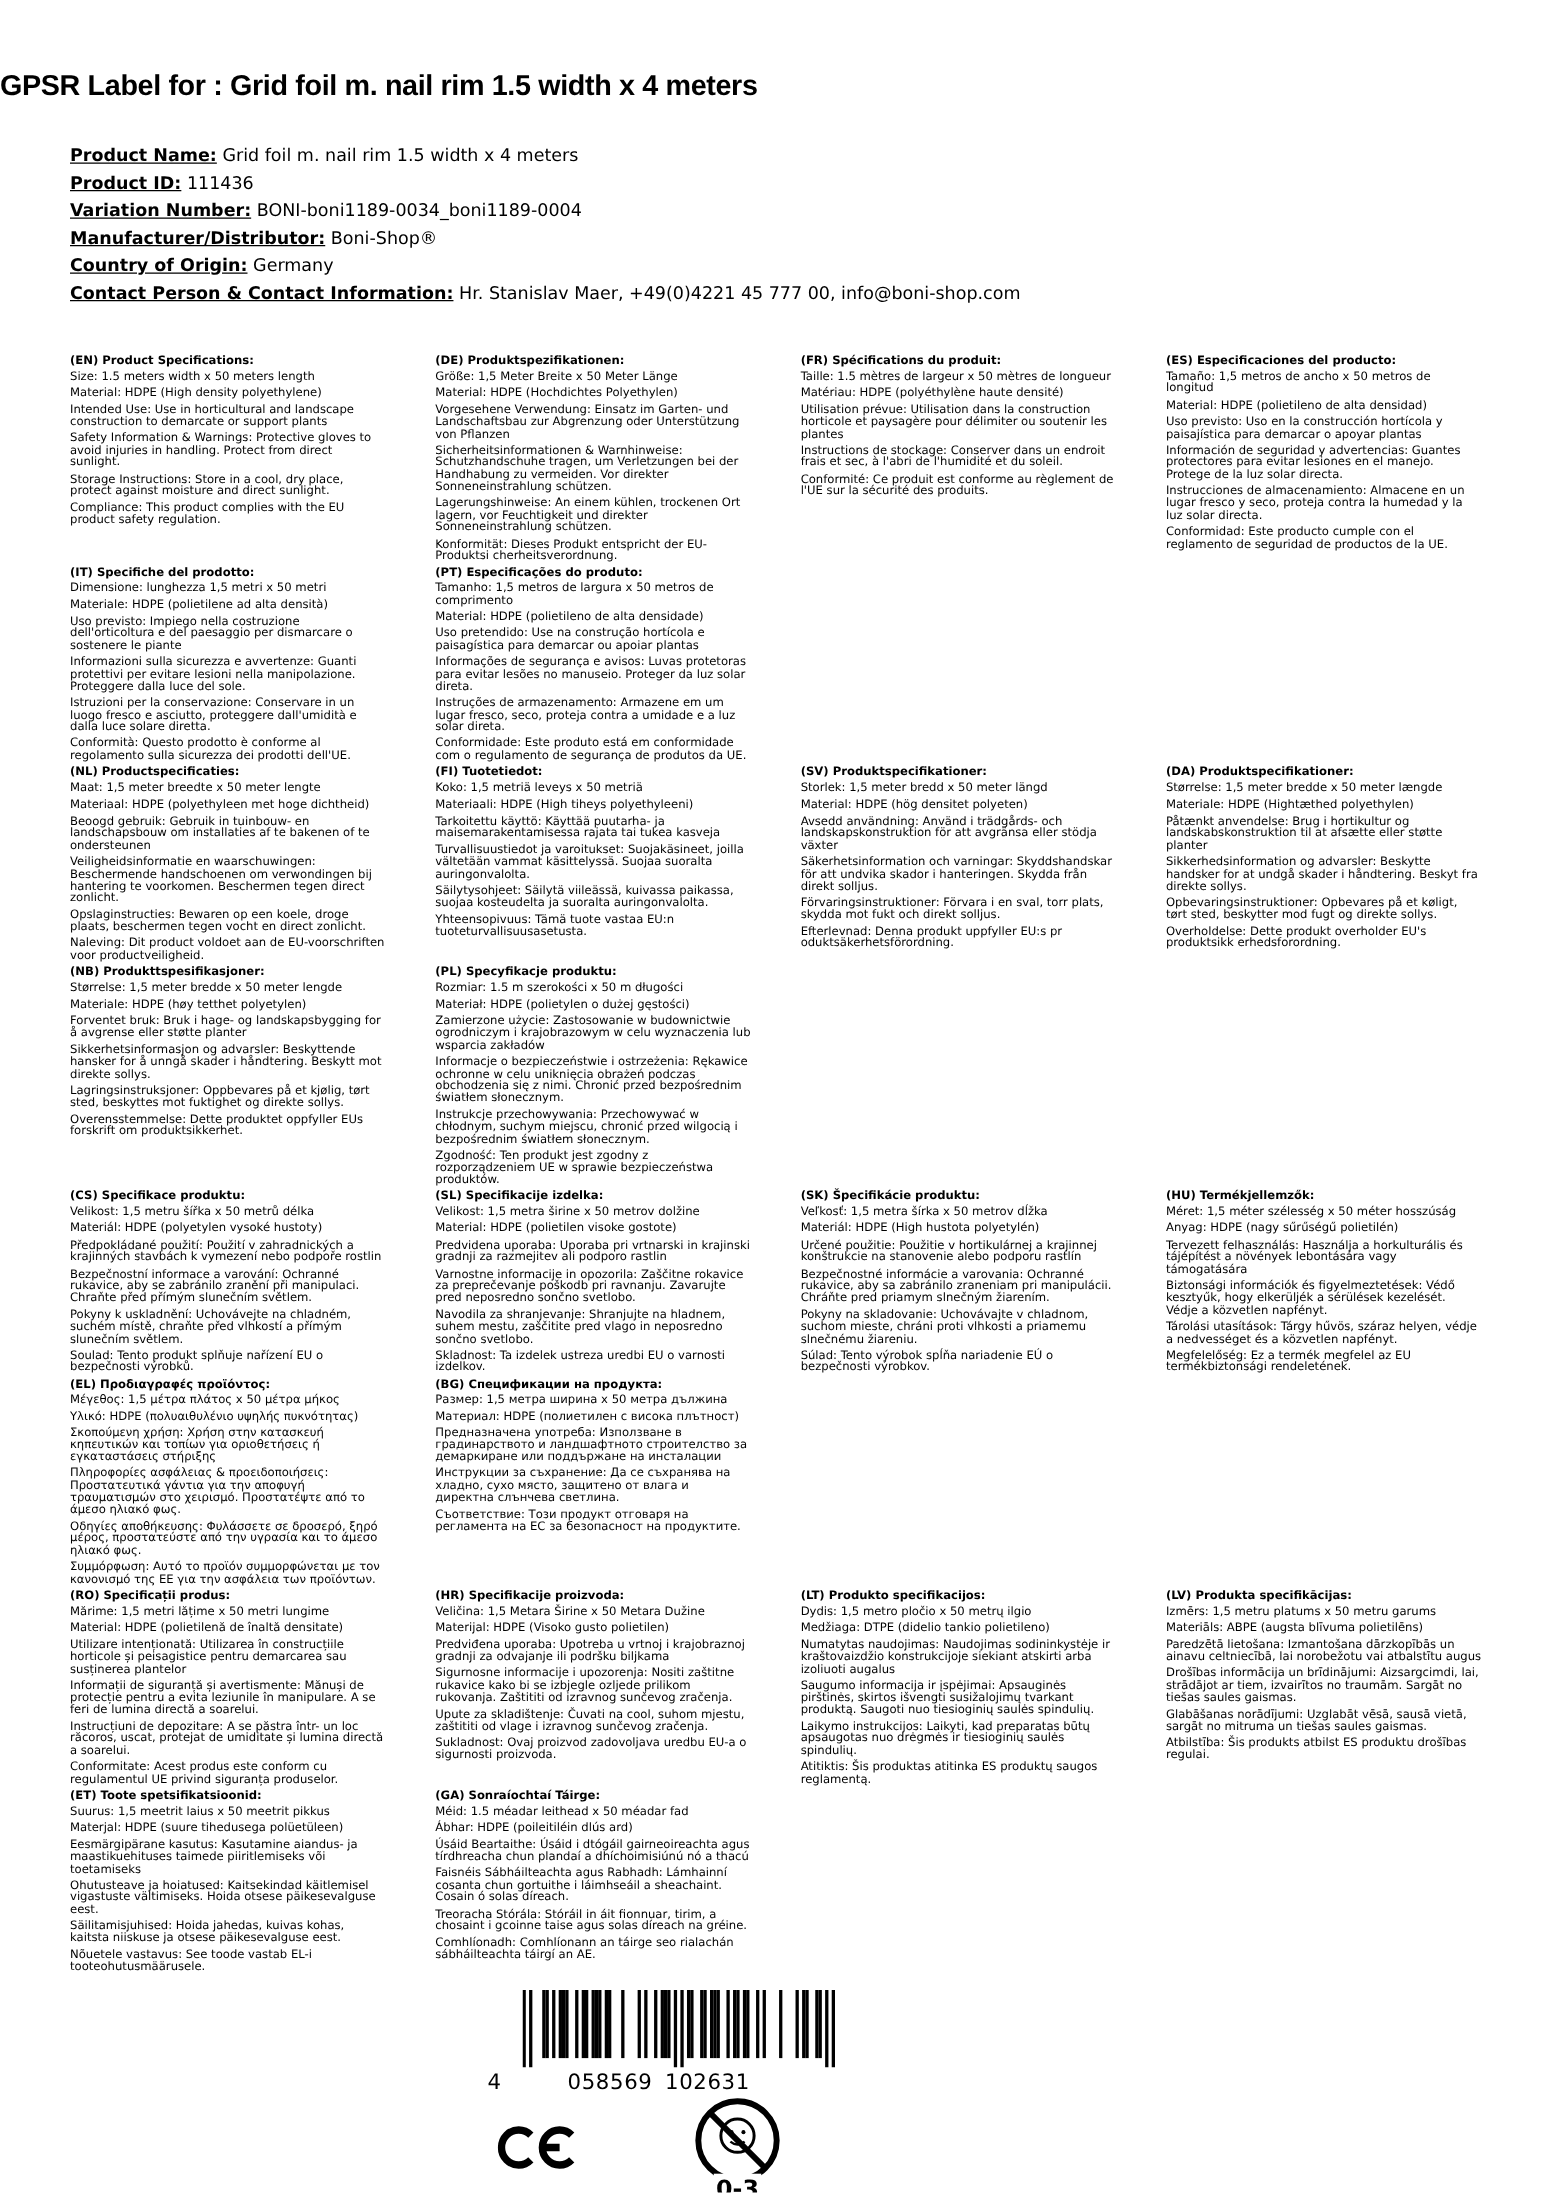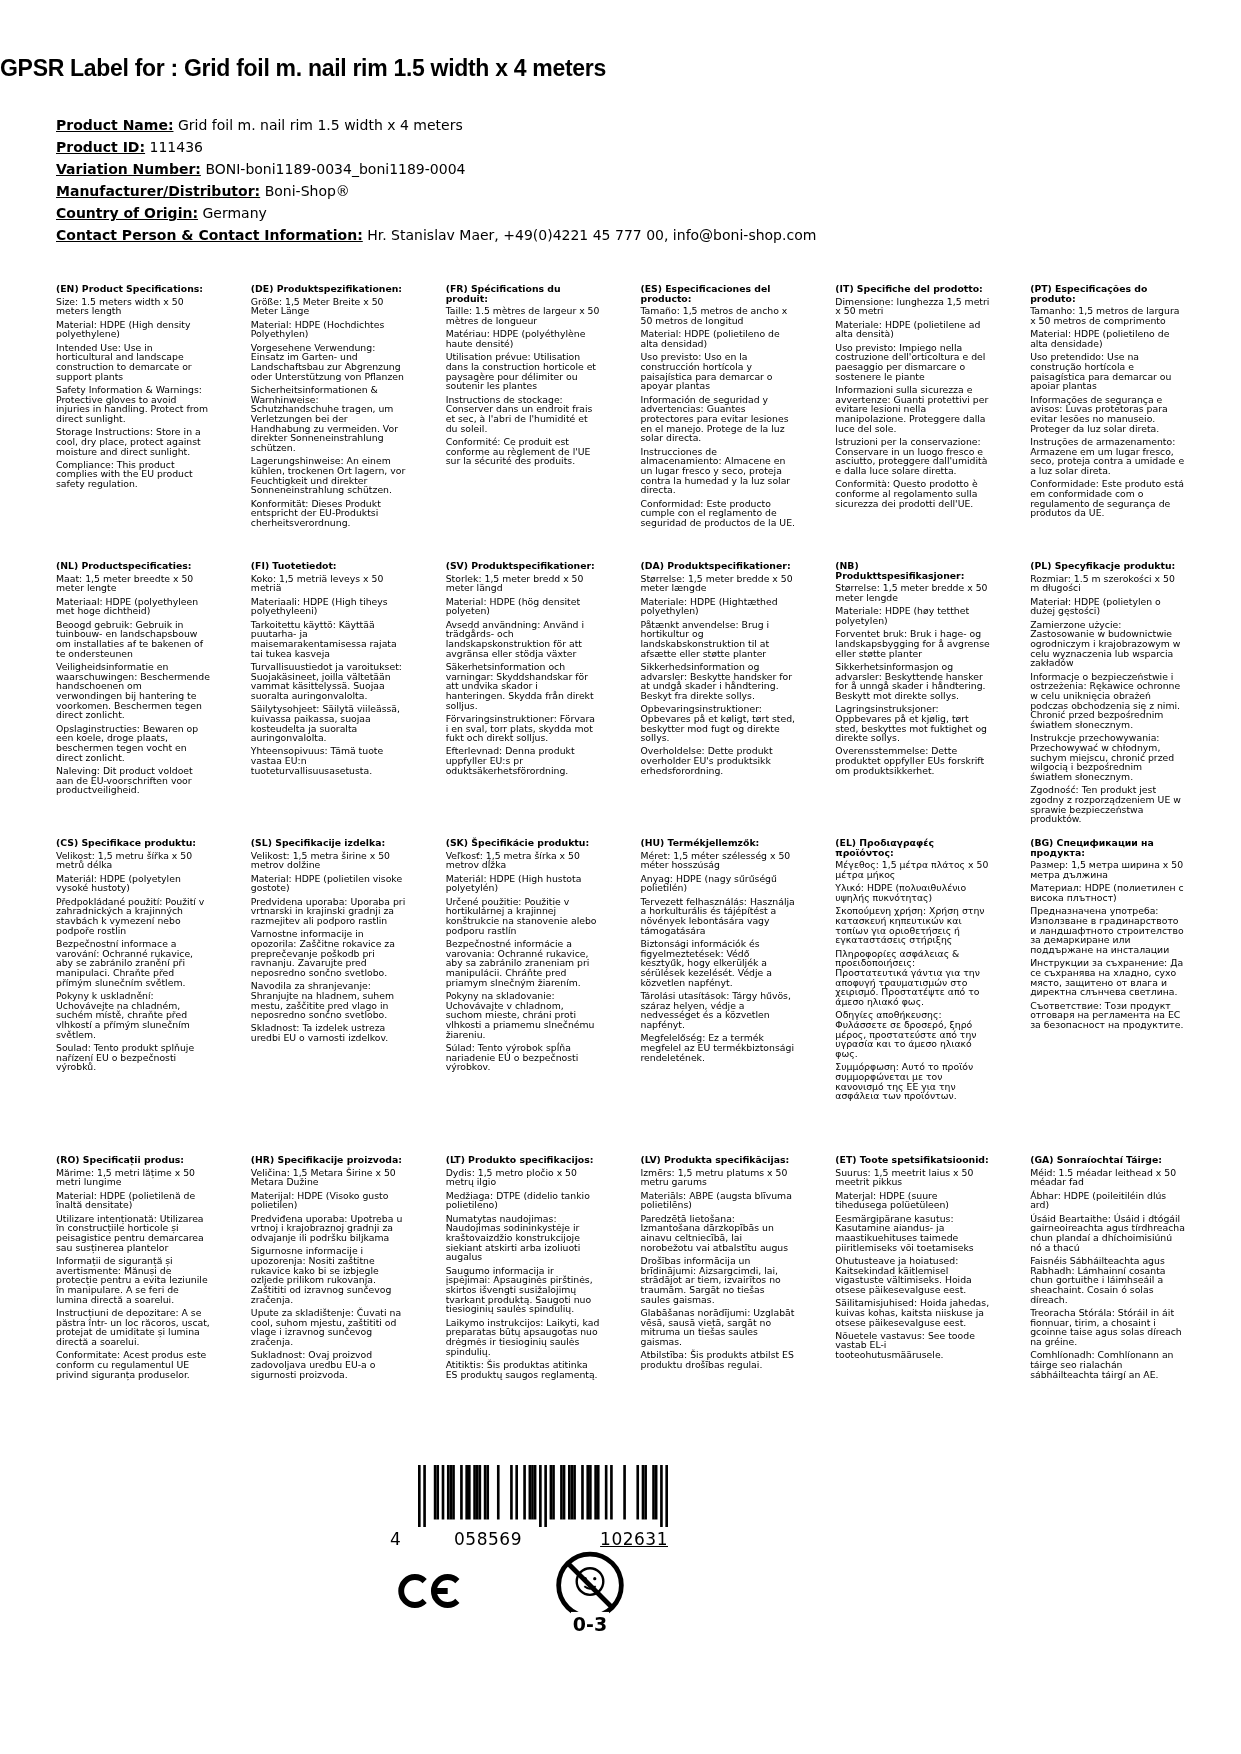--- a/index.html
+++ b/index.html
@@ -25,35 +25,35 @@
   }
   .pi-label { font-weight: bold; text-decoration: underline; }
   .specs {
     margin-top: 38px;
     padding: 0 56px;
     font-size: 9.3px;
     line-height: 9.7px;
   }
   .spec-row {
     display: grid;
-    grid-template-columns: repeat(6, 1fr);
+    grid-template-columns: repeat(4, 1fr);
     column-gap: 40px;
     align-items: start;
     min-height: 277px;
   }
-  .spec-row:last-child { min-height: 300px; margin-top: 40px; }
+  .spec-row:last-child { min-height: 300px; }
   .spec-heading { font-weight: bold; margin: 0 0 3px 0; }
   .spec-cell p { margin: 0 0 3.5px 0; }
   .footer { position: relative; height: 240px; }
   #barcode-svg { position: absolute; left: 418px; top: 10px; }
   #barcode-svg rect { fill: #000; }
   .bd { position: absolute; top: 74px; font-size: 17px; letter-spacing: 0.5px; }
   .bd-left { left: 390px; }
   .bd-g1 { left: 432px; width: 112px; text-align: center; }
-  .bd-g2 { left: 556px; width: 112px; text-align: right; text-decoration: underline; }
+  .bd-g2 { left: 532px; width: 112px; text-align: left; }
   #ce-svg { position: absolute; left: 398px; top: 108px; }
   #age-svg { position: absolute; left: 552px; top: 88px; }
 </style>
 </head>
 <body>
 
 <div class="page-title">GPSR Label for : Grid foil m. nail rim 1.5 width x 4 meters</div>
 
 <div class="product-info">
     <div><span class="pi-label">Product Name:</span>  <span class="pi-value">Grid foil m. nail rim 1.5 width x 4 meters</span></div>

